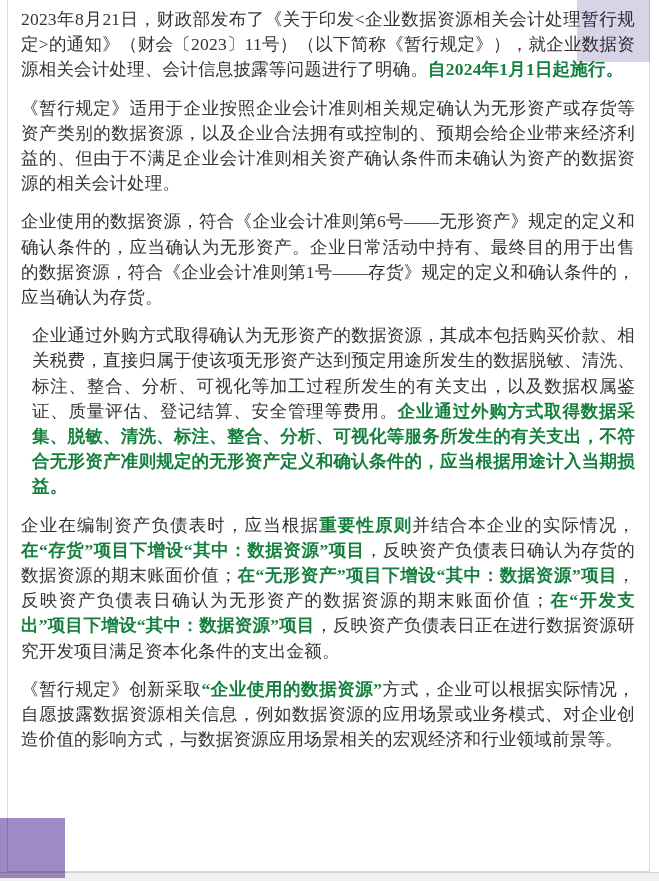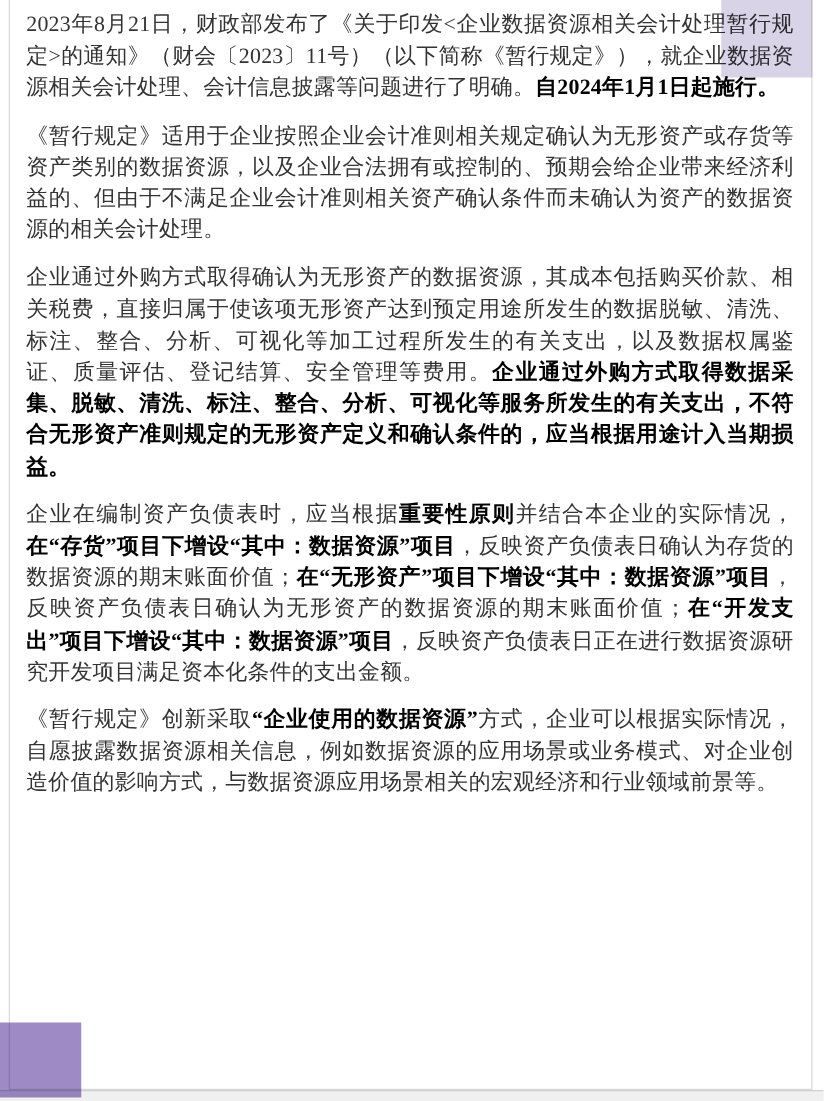--- a/index.html
+++ b/index.html
@@ -32,21 +32,21 @@
   .para {
     margin: 0 0 13px 0;
     font-size: 17.5px;
     line-height: 25.2px;
     color: #333333;
     text-align: justify;
     letter-spacing: 0.2px;
   }
   .para .bold {
     font-weight: bold;
-    color: #000000;
+    color: #15803d;
   }
   .highlight {
     position: absolute;
     mix-blend-mode: multiply;
     pointer-events: none;
   }
   .hl-top-right {
     left: 577px;
     top: 0;
     width: 73px;
@@ -70,21 +70,22 @@
 </style>
 </head>
 <body>
 
 <div class="stage">
 
   <div class="page" style="background-color: rgb(255, 255, 255);">
     <div id="doc-body">
         <p class="para" style="color: rgb(51, 51, 51);"><span>2023年8月21日，财政部发布了《关于印发&lt;企业数据资源相关会计处理暂行规定&gt;的通知》（财会〔2023〕11号）（以下简称《暂行规定》），就企业数据资源相关会计处理、会计信息披露等问题进行了明确。</span><span class="bold">自2024年1月1日起施行。</span></p>
         <p class="para" style="color: rgb(51, 51, 51);"><span>《暂行规定》适用于企业按照企业会计准则相关规定确认为无形资产或存货等资产类别的数据资源，以及企业合法拥有或控制的、预期会给企业带来经济利益的、但由于不满足企业会计准则相关资产确认条件而未确认为资产的数据资源的相关会计处理。</span></p>
-        <p class="para" style="color: rgb(51, 51, 51);"><span>企业通过外购方式取得确认为无形资产的数据资源，其成本包括购买价款、相关税费，直接归属于使该项无形资产达到预定用途所发生的数据脱敏、清洗、标注、整合、分析、可视化等加工过程所发生的有关支出，以及数据权属鉴证、质量评估、登记结算、安全管理等费用。</span><span class="bold">企业通过外购方式取得数据采集、脱敏、清洗、标注、整合、分析、可视化等服务所发生的有关支出，不符合无形资产准则规定的无形资产定义和确认条件的，应当根据用途计入当期损益。</span></p>
+        <p class="para" style="color: rgb(51, 51, 51);"><span>企业使用的数据资源，符合《企业会计准则第6号——无形资产》规定的定义和确认条件的，应当确认为无形资产。企业日常活动中持有、最终目的用于出售的数据资源，符合《企业会计准则第1号——存货》规定的定义和确认条件的，应当确认为存货。</span></p>
+        <p class="para" style="color: rgb(51, 51, 51); margin-left: 11px;"><span>企业通过外购方式取得确认为无形资产的数据资源，其成本包括购买价款、相关税费，直接归属于使该项无形资产达到预定用途所发生的数据脱敏、清洗、标注、整合、分析、可视化等加工过程所发生的有关支出，以及数据权属鉴证、质量评估、登记结算、安全管理等费用。</span><span class="bold">企业通过外购方式取得数据采集、脱敏、清洗、标注、整合、分析、可视化等服务所发生的有关支出，不符合无形资产准则规定的无形资产定义和确认条件的，应当根据用途计入当期损益。</span></p>
         <p class="para" style="color: rgb(51, 51, 51);"><span>企业在编制资产负债表时，应当根据</span><span class="bold">重要性原则</span><span>并结合本企业的实际情况，</span><span class="bold">在“存货”项目下增设“其中：数据资源”项目</span><span>，反映资产负债表日确认为存货的数据资源的期末账面价值；</span><span class="bold">在“无形资产”项目下增设“其中：数据资源”项目</span><span>，反映资产负债表日确认为无形资产的数据资源的期末账面价值；</span><span class="bold">在“开发支出”项目下增设“其中：数据资源”项目</span><span>，反映资产负债表日正在进行数据资源研究开发项目满足资本化条件的支出金额。</span></p>
         <p class="para" style="color: rgb(51, 51, 51);"><span>《暂行规定》创新采取</span><span class="bold">“企业使用的数据资源”</span><span>方式，企业可以根据实际情况，自愿披露数据资源相关信息，例如数据资源的应用场景或业务模式、对企业创造价值的影响方式，与数据资源应用场景相关的宏观经济和行业领域前景等。</span></p>
       </div>
   </div>
 
   <div class="bottom-strip" style="background-color: rgb(240, 240, 240);"></div>
 
   <div class="highlight hl-top-right" style="background-color: rgb(217, 211, 232);"></div>
 
   <div class="highlight hl-bottom-left" style="background-color: rgb(158, 139, 198);"></div>

